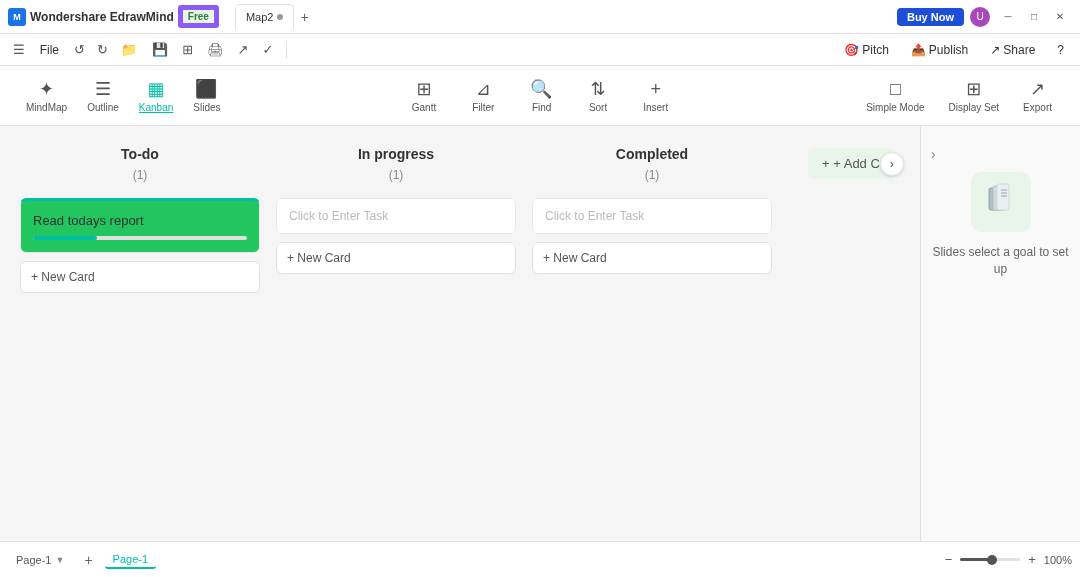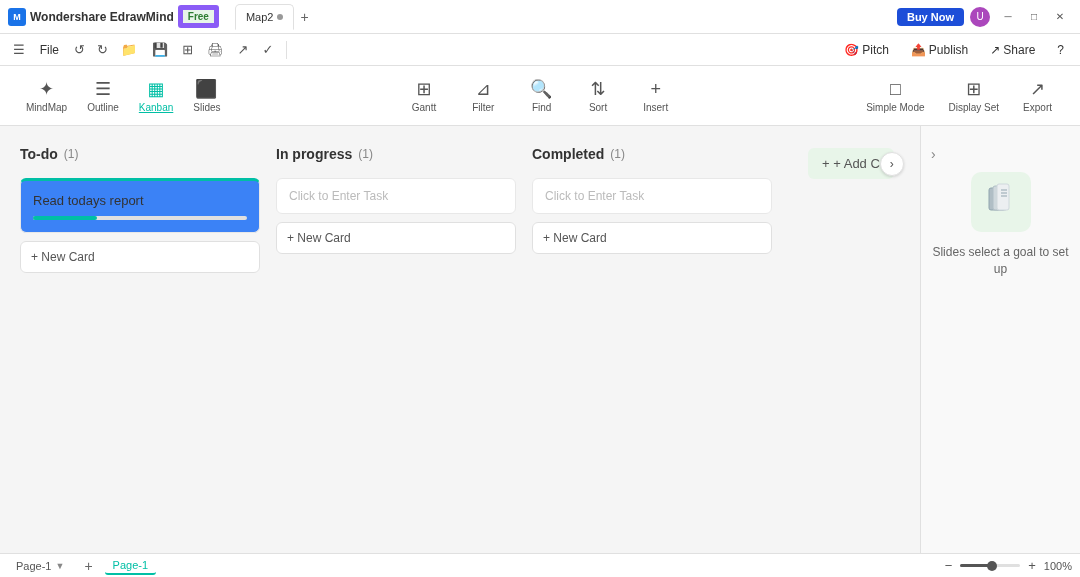--- a/index.html
+++ b/index.html
@@ -58,43 +58,43 @@
     .toolbar-right { position: absolute; right: 16px; display: flex; align-items: center; gap: 0; }
 
     
     .content-area { display: flex; flex: 1; overflow: hidden; }
 
     
     .kanban-board { flex: 1; padding: 20px; display: flex; gap: 16px; overflow-x: auto; }
 
     
     .kanban-column { width: 240px; min-width: 240px; display: flex; flex-direction: column; gap: 8px; }
-    .column-header { display: flex; align-items: center; gap: 6px; padding-bottom: 8px; }
+    .column-header { display: flex; align-items: center; gap: 6px; padding-bottom: 8px; flex-direction: column; }
     .column-title { font-size: 14px; font-weight: 600; color: #333; }
     .column-count { font-size: 12px; color: #888; }
-    .card { background: #3b82f6; border-radius: 6px; padding: 12px; border: 1px solid #e8e8e8; }
+    .card { background: #22c55e; border-radius: 6px; padding: 12px; border: 1px solid #e8e8e8; }
     .card.active { border-top: 3px solid #00bfa5; }
     .card-task { font-size: 13px; color: #333; font-weight: 500; margin-bottom: 6px; }
     .card-progress { height: 4px; background: #e0e0e0; border-radius: 2px; margin-top: 8px; }
     .card-progress-fill { height: 100%; background: #00bfa5; border-radius: 2px; width: 30%; }
     .card-placeholder { background: #fff; border-radius: 6px; padding: 10px 12px; border: 1px solid #e8e8e8; color: #bbb; font-size: 12px; }
     .add-card-btn { display: flex; align-items: center; gap: 4px; padding: 8px 10px; cursor: pointer; color: #555; font-size: 12px; border: 1px solid #e0e0e0; border-radius: 6px; background: #fff; }
 
     
     .add-column { width: 120px; min-width: 120px; display: flex; align-items: flex-start; padding-top: 2px; }
 
     
     .right-panel { width: 160px; background: #f9f9f9; border-left: 1px solid #e0e0e0; display: flex; flex-direction: column; align-items: center; padding: 20px 10px; }
     .collapse-arrow { align-self: flex-start; cursor: pointer; color: #888; font-size: 14px; margin-bottom: 10px; }
     .goal-icon { width: 60px; height: 60px; background: #e8f5e9; border-radius: 10px; display: flex; align-items: center; justify-content: center; margin-bottom: 12px; }
     .goal-icon svg { width: 40px; height: 40px; }
     .goal-text { font-size: 12px; color: #666; text-align: center; line-height: 1.4; }
 
     
-    .bottom-bar { display: flex; align-items: center; background: #fff; height: 24px; border-top: 1px solid #e0e0e0; padding: 0 8px; gap: 8px; }
+    .bottom-bar { display: flex; align-items: center; background: #fff; height: 36px; border-top: 1px solid #e0e0e0; padding: 0 8px; gap: 8px; }
     .page-tab { display: flex; align-items: center; gap: 4px; padding: 2px 8px; font-size: 11px; color: #555; cursor: pointer; border-radius: 3px; }
     .page-tab.active { color: #00bfa5; border-bottom: 2px solid #00bfa5; }
     .add-page-btn { font-size: 14px; cursor: pointer; color: #666; padding: 2px 4px; }
     .zoom-controls { margin-left: auto; display: flex; align-items: center; gap: 4px; }
     .zoom-btn { font-size: 13px; cursor: pointer; color: #555; padding: 2px 4px; }
     .zoom-slider { width: 60px; height: 3px; background: #e0e0e0; border-radius: 2px; position: relative; }
     .zoom-slider-fill { height: 100%; background: #555; border-radius: 2px; width: 50%; }
     .zoom-slider-thumb { width: 10px; height: 10px; background: #555; border-radius: 50%; position: absolute; top: -3.5px; left: 45%; }
     .zoom-label { font-size: 11px; color: #555; }
 

